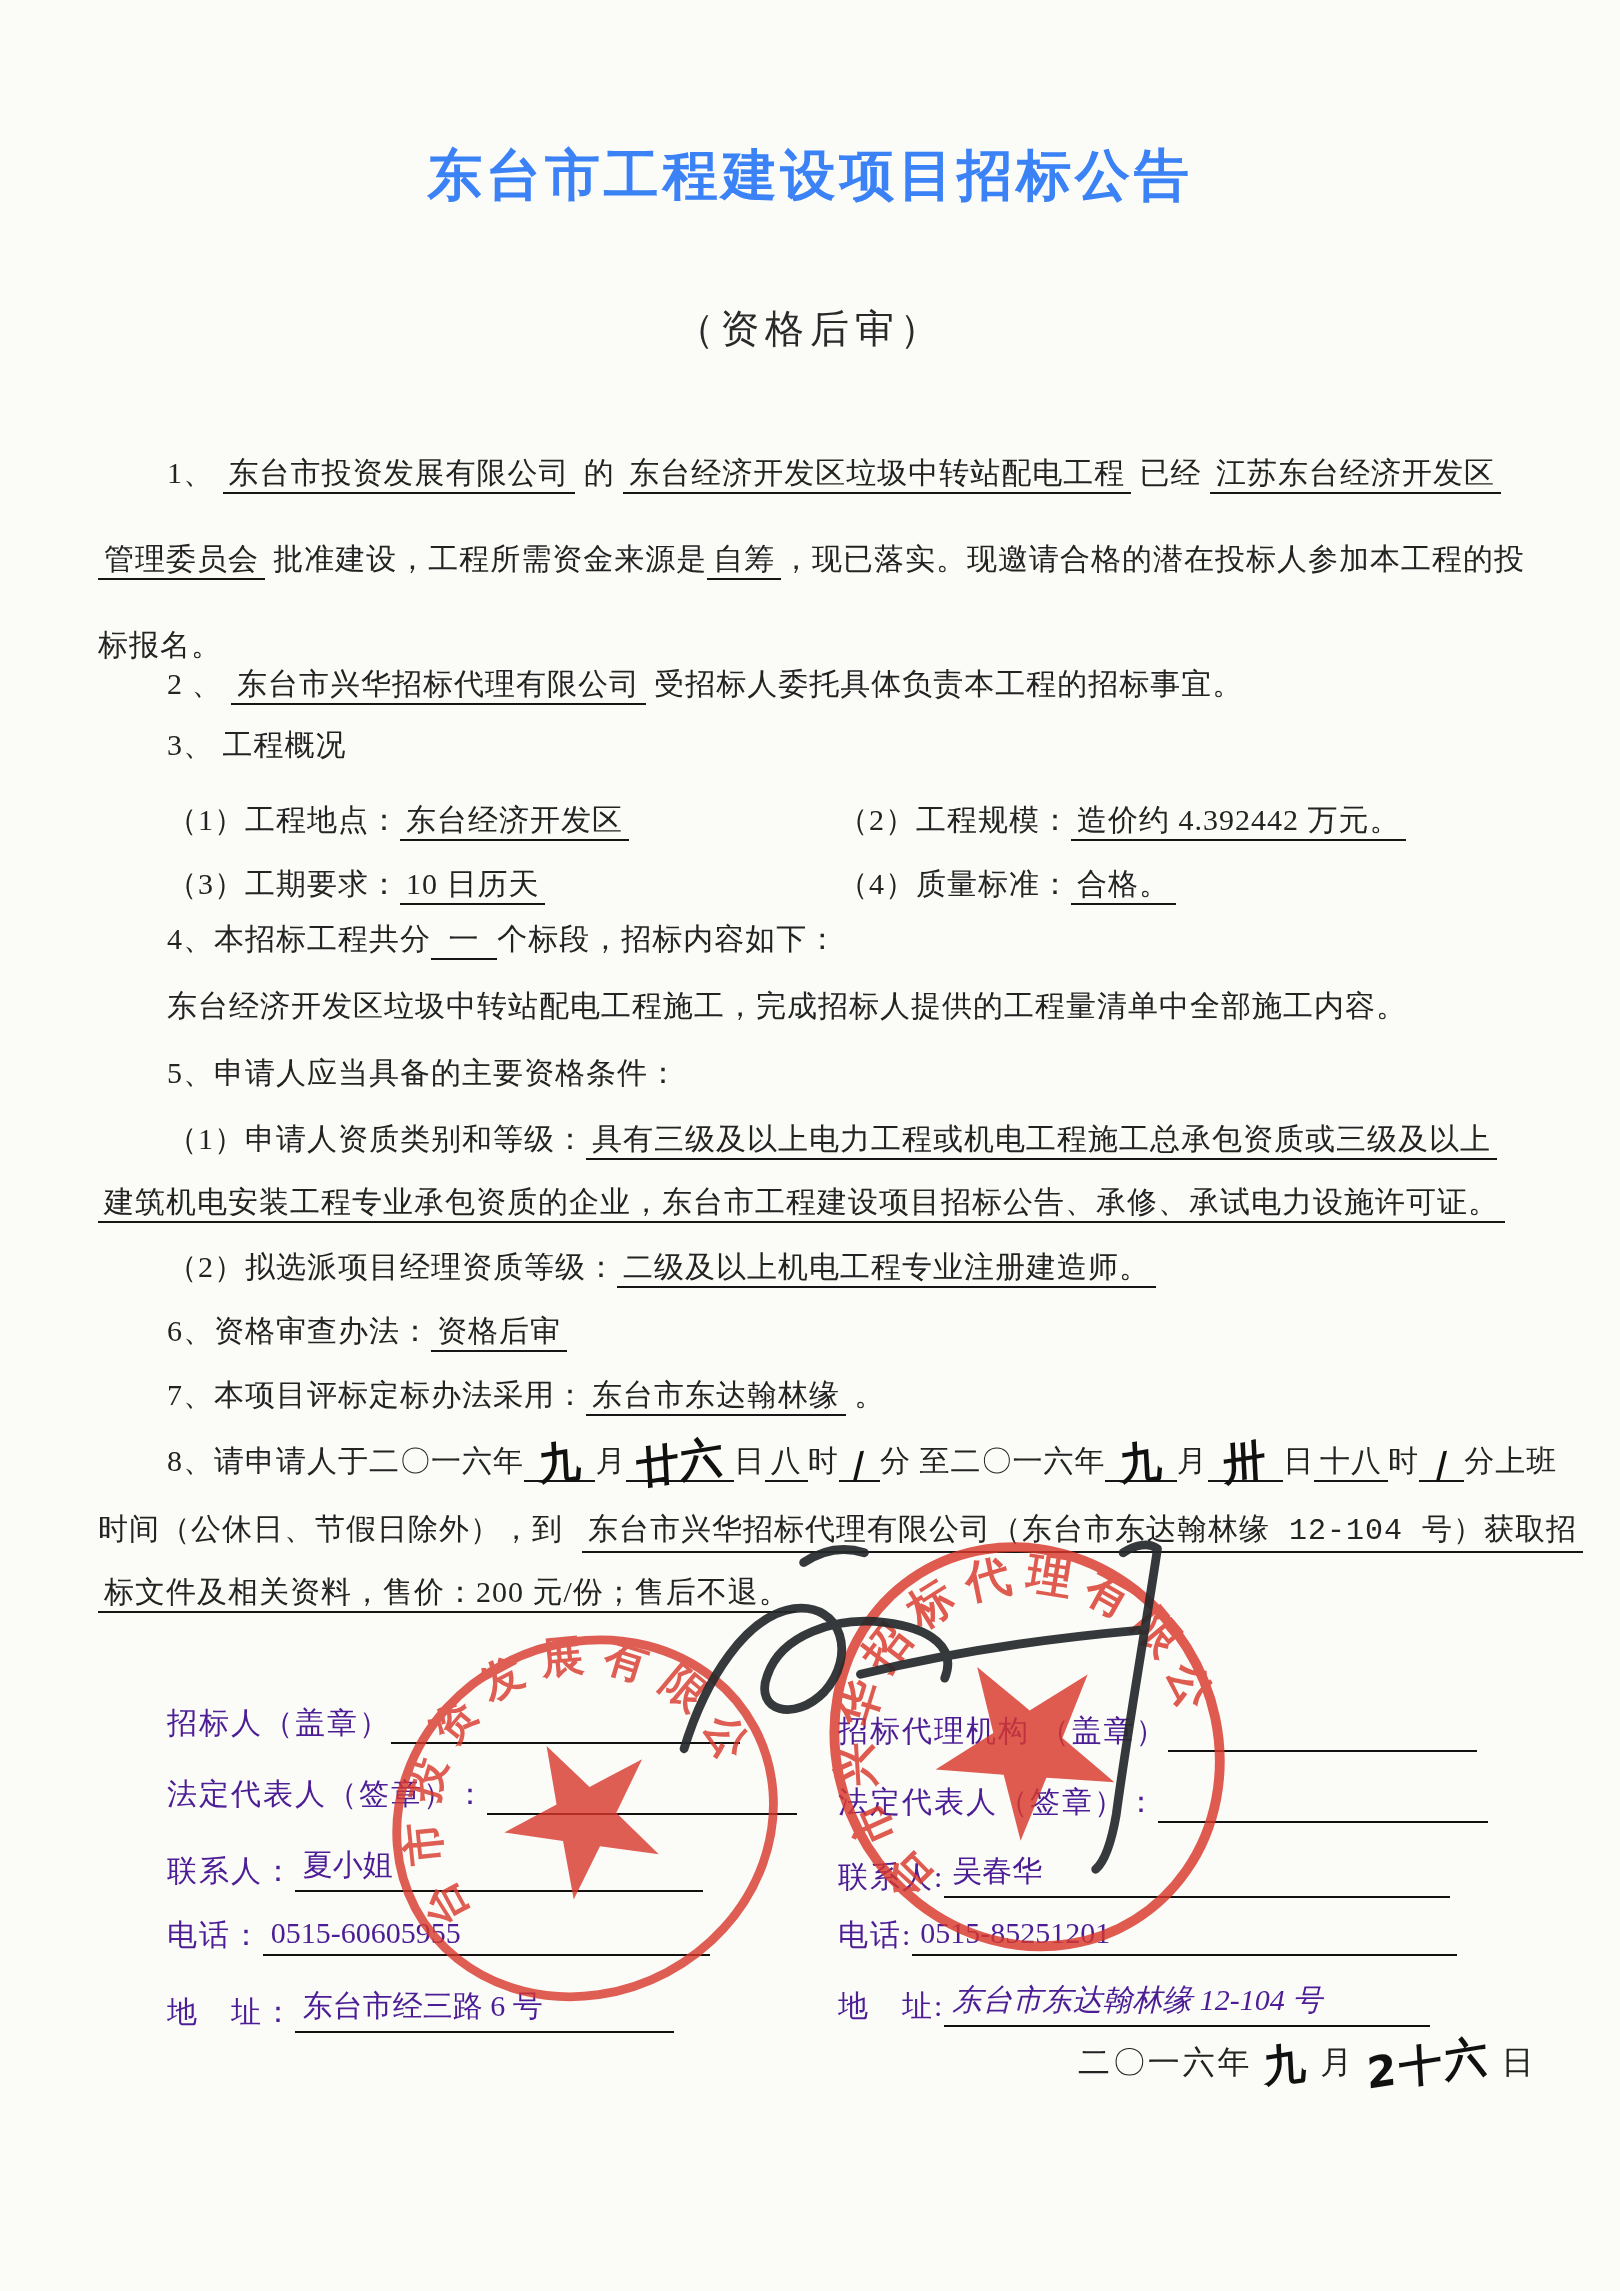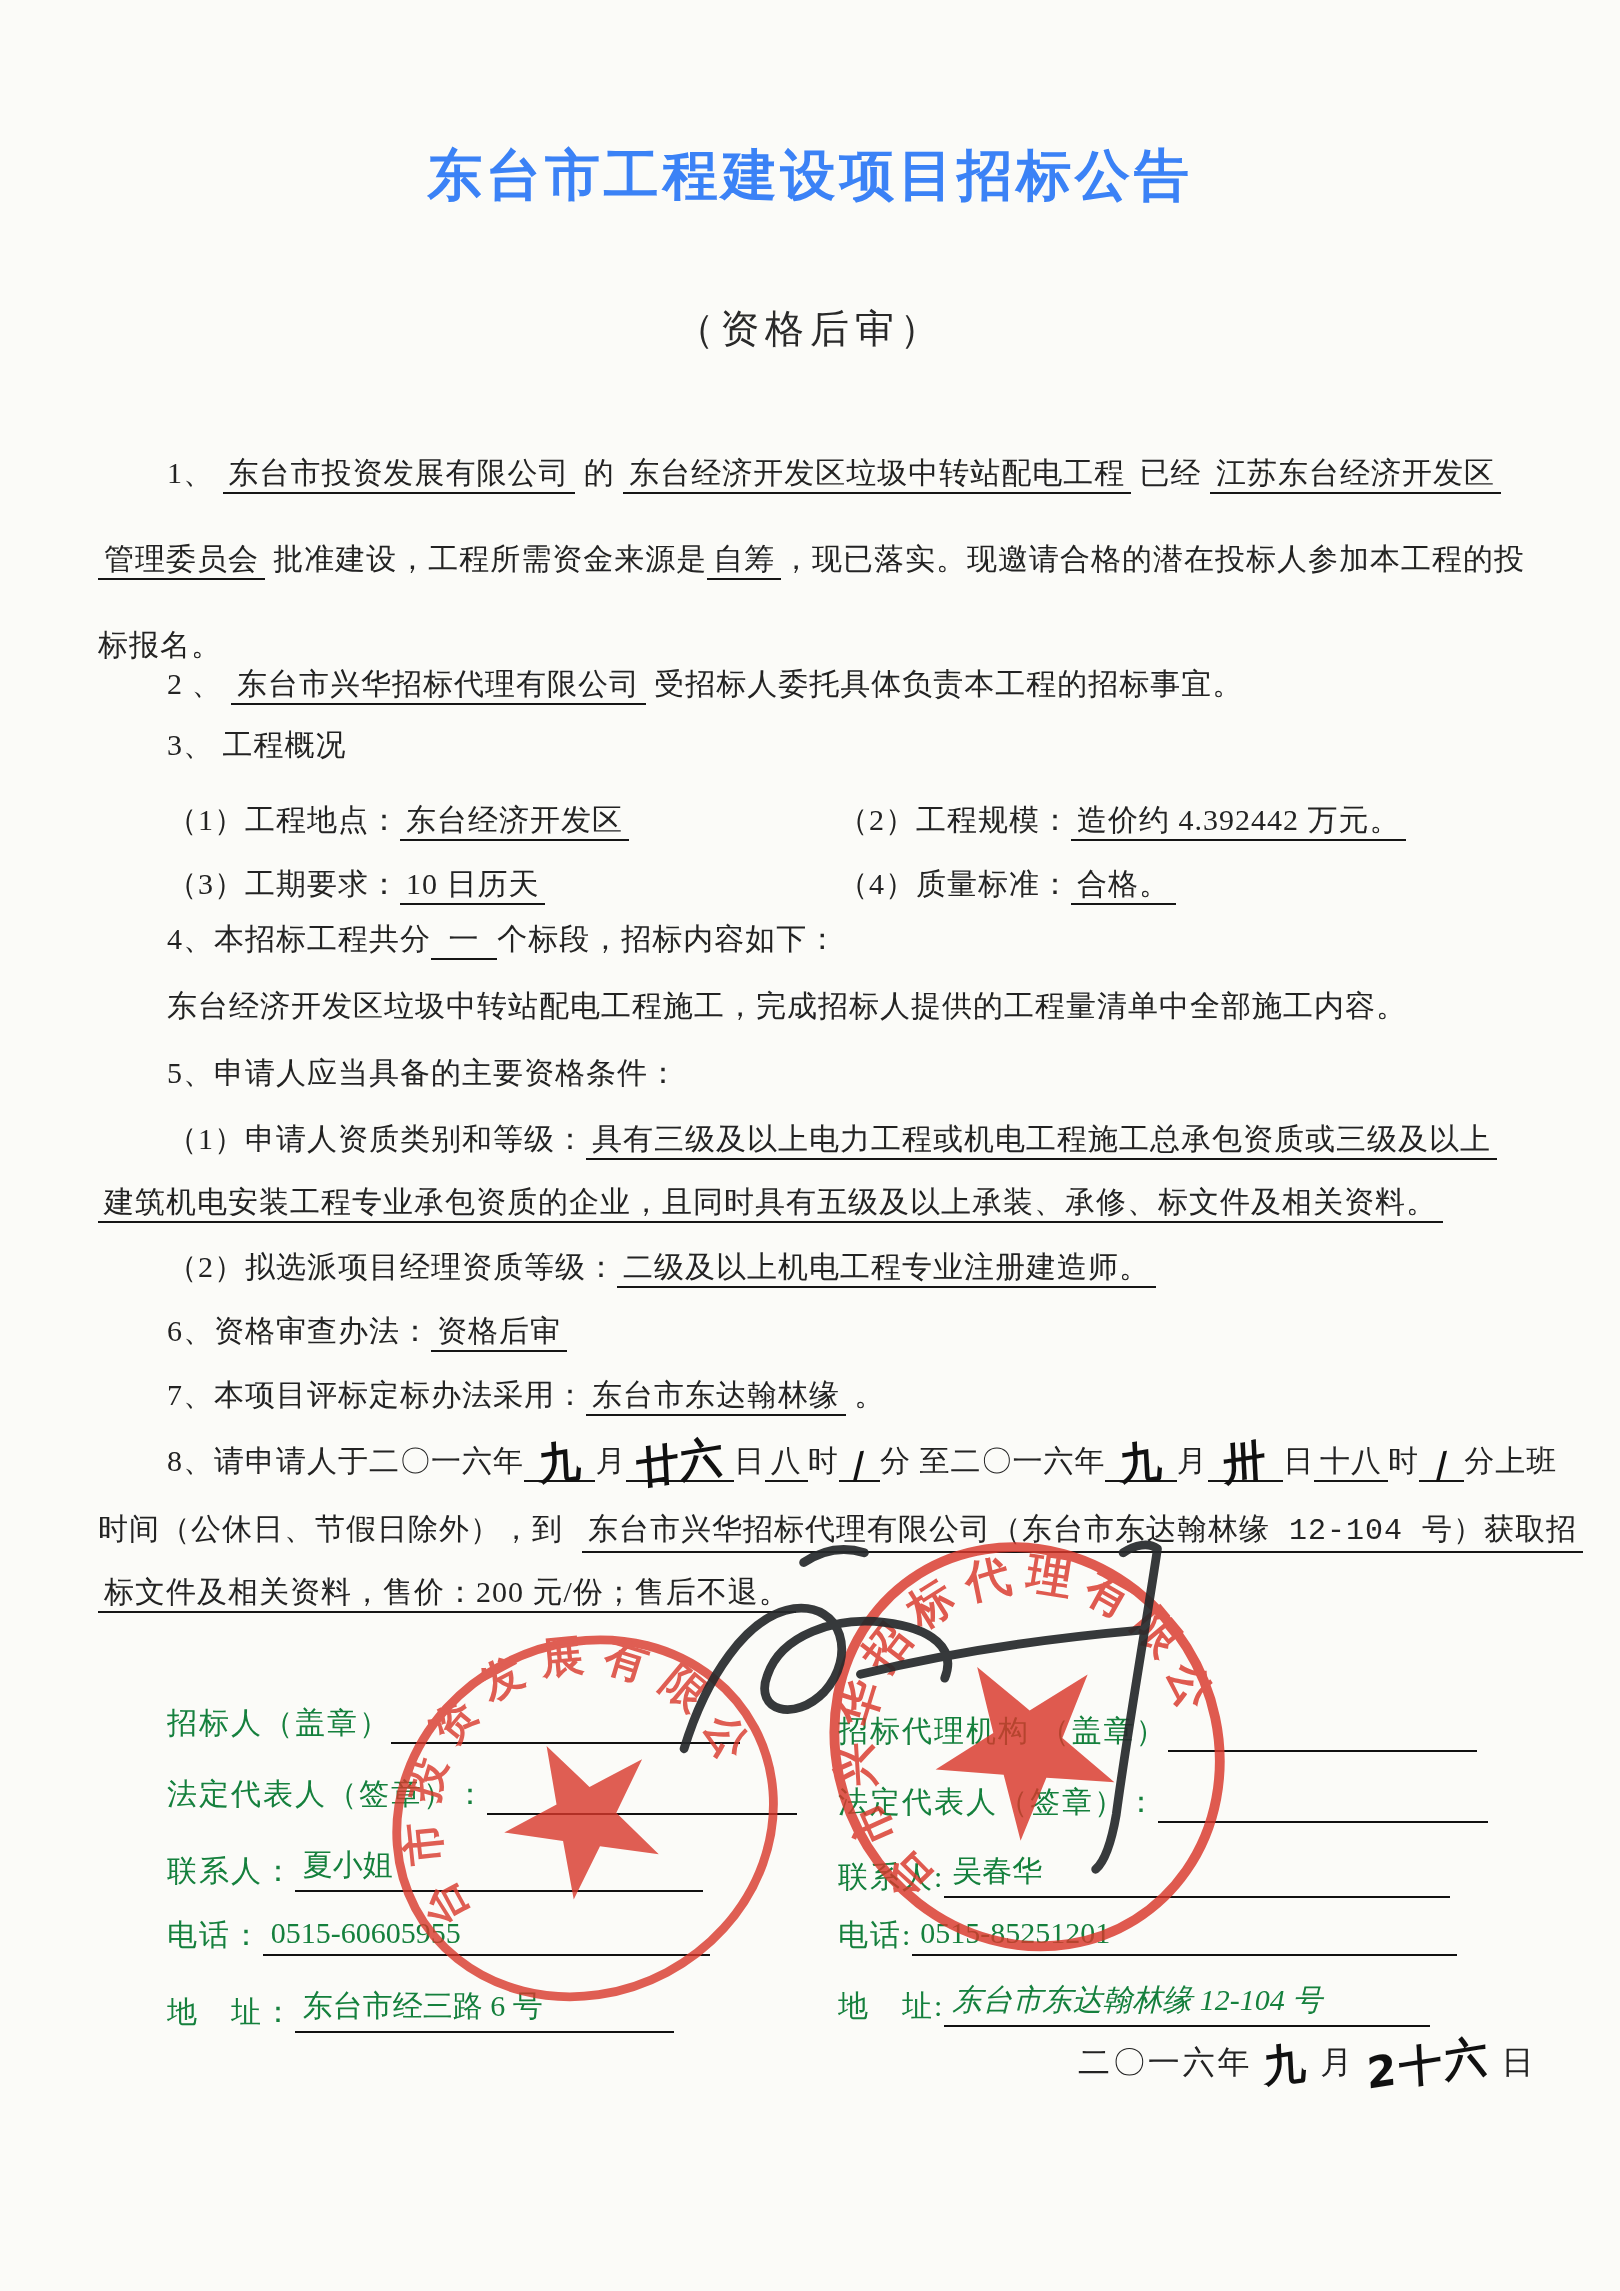--- a/index.html
+++ b/index.html
@@ -22,21 +22,21 @@
     white-space:nowrap; color:#232323;
   }
   .u{ border-bottom:2.9px solid #161616; padding:0 5.9px 2.9px 5.9px; }
   .hw{
     display:inline-block; font-family:"DejaVu Sans", sans-serif;
     font-weight:bold; font-size:43px; line-height:0.7;
     transform:rotate(-9deg) skewX(-6deg); color:#111;
     vertical-align:-5.9px;
   }
   .hw-sm{ font-size:35px; }
-  .frow{ position:absolute; font-size:30px; white-space:nowrap; color:#15803d; }
+  .frow{ position:absolute; font-size:30px; white-space:nowrap; color:#4c1d95; }
   .flabel{ letter-spacing:2px; }
   .fline{
     display:inline-block; border-bottom:2.9px solid #111;
     padding:0 7.8px 3.9px 7.8px; vertical-align:bottom; min-height:33px;
   }
   .stamp-layer{ position:absolute; left:0; top:0; width:1620px; height:2292px; pointer-events:none; }
   .datebar{ position:absolute; font-size:32px; letter-spacing:2.9px; color:#232323; white-space:nowrap; }
 </style>
 </head>
 <body>
@@ -56,21 +56,21 @@
   <div class="line" style="left:167px; top:800px;"><span>（1）工程地点：</span><span class="u">东台经济开发区</span></div>
   <div class="line" style="left:838px; top:800px;"><span>（2）工程规模：</span><span class="u">造价约 4.392442 万元。</span></div>
   <div class="line" style="left:167px; top:864px;"><span>（3）工期要求：</span><span class="u">10 日历天</span></div>
   <div class="line" style="left:838px; top:864px;"><span>（4）质量标准：</span><span class="u">合格。</span></div>
 
   <div class="line" style="left:167px; top:919px;"><span>4、本招标工程共分</span><span class="u" style="padding:0 17.6px 2.9px 17.6px;">一</span><span>个标段，招标内容如下：</span></div>
   <div class="line" style="left:167px; top:986px;">东台经济开发区垃圾中转站配电工程施工，完成招标人提供的工程量清单中全部施工内容。</div>
 
   <div class="line" style="left:167px; top:1053px;">5、申请人应当具备的主要资格条件：</div>
   <div class="line" style="left:167px; top:1119px;"><span>（1）申请人资质类别和等级：</span><span class="u">具有三级及以上电力工程或机电工程施工总承包资质或三级及以上</span></div>
-  <div class="line" style="left:98px; top:1182px;"><span class="u">建筑机电安装工程专业承包资质的企业，且同时具有五级及以上承装、承修、标文件及相关资料。</span></div>
+  <div class="line" style="left:98px; top:1182px;"><span class="u">建筑机电安装工程专业承包资质的企业，东台市工程建设项目招标公告、承修、承试电力设施许可证。</span></div>
   <div class="line" style="left:167px; top:1247px;"><span>（2）拟选派项目经理资质等级：</span><span class="u">二级及以上机电工程专业注册建造师。</span></div>
 
   <div class="line" style="left:167px; top:1311px;"><span>6、资格审查办法：</span><span class="u">资格后审</span></div>
 
   <div class="line" style="left:167px; top:1375px;"><span>7、本项目评标定标办法采用：</span><span class="u">东台市东达翰林缘</span><span> 。</span></div>
 
   <div class="line" style="left:167px; top:1441px;"><span>8、请申请人于二〇一六年</span><span class="u" style="padding:0 13.7px 2.9px 13.7px;"><span class="hw">九</span></span><span>月</span><span class="u" style="padding:0 9.8px 2.9px 9.8px;"><span class="hw">廿六</span></span><span>日</span><span class="u">八</span><span>时</span><span class="u" style="padding:0 13.7px 2.9px 13.7px;"><span class="hw hw-sm">/</span></span><span>分 </span><span>至二〇一六年</span><span class="u" style="padding:0 13.7px 2.9px 13.7px;"><span class="hw">九</span></span><span>月</span><span class="u" style="padding:0 15.7px 2.9px 15.7px;"><span class="hw">卅</span></span><span>日</span><span class="u">十八</span><span>时</span><span class="u" style="padding:0 15.7px 2.9px 15.7px;"><span class="hw hw-sm">/</span></span><span>分上班</span></div>
   <div class="line" style="left:98px; top:1509px;font-family:Liberation Mono, monospace;"><span>时间（公休日、节假日除外），到 </span><span class="u">东台市兴华招标代理有限公司（东台市东达翰林缘 12-104 号）获取招</span></div>
   <div class="line" style="left:98px; top:1572px;"><span class="u">标文件及相关资料，售价：200 元/份；售后不退。</span></div>
 

